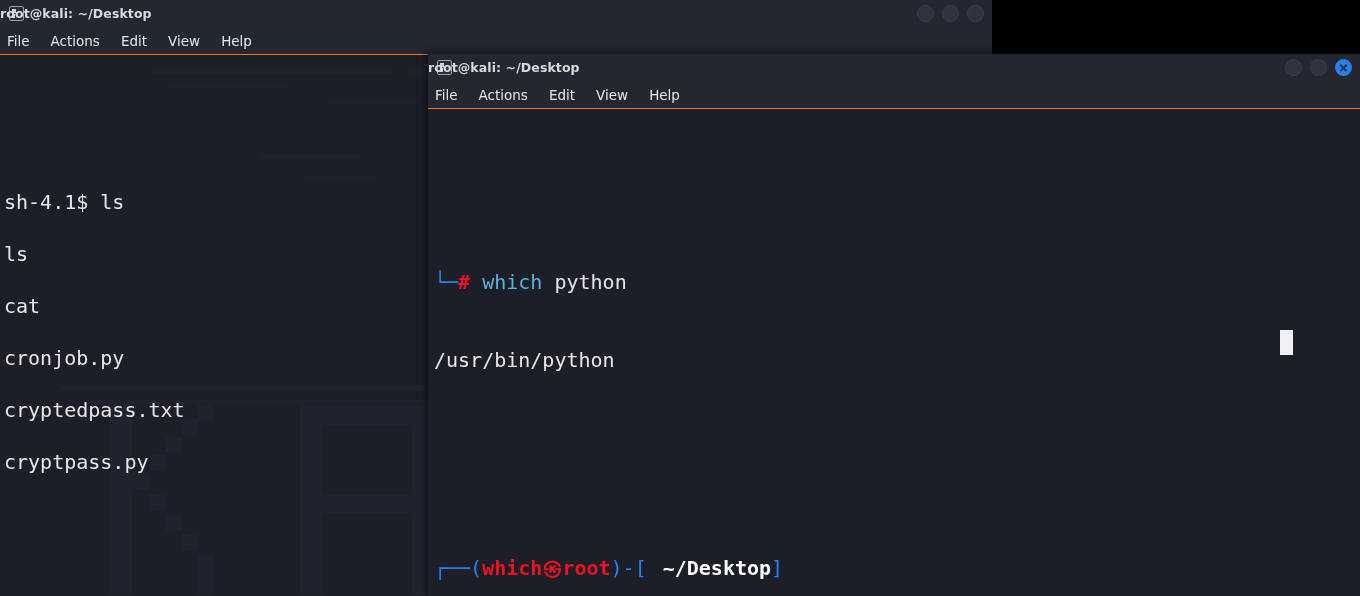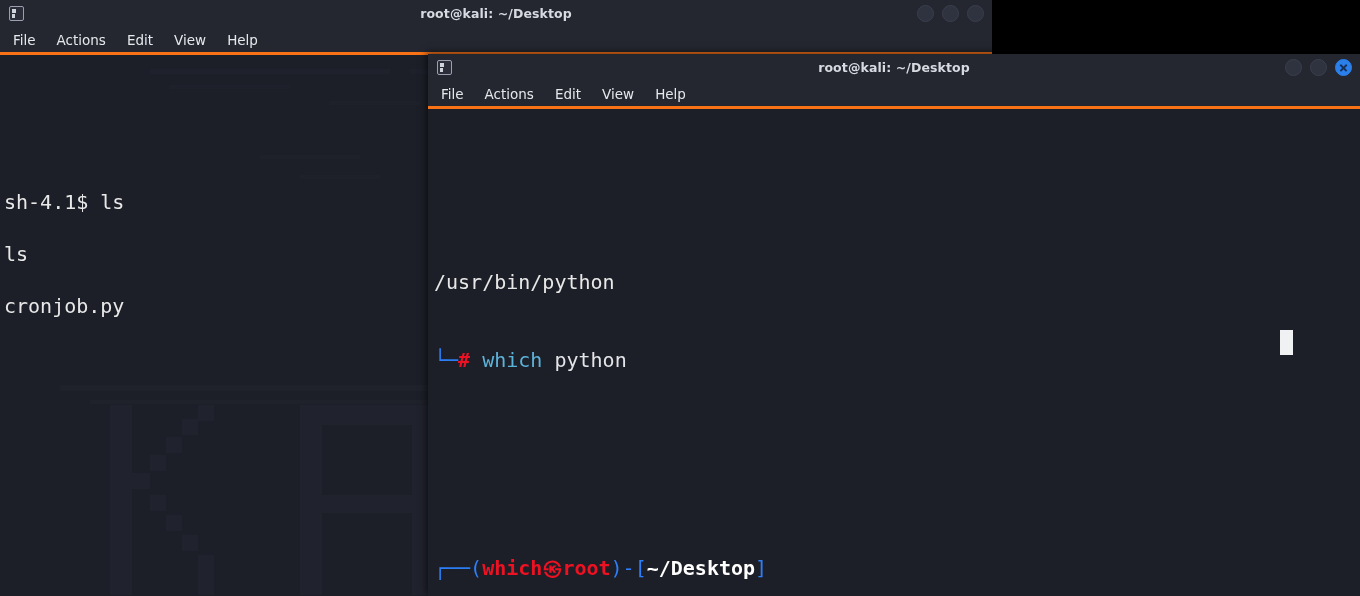--- a/index.html
+++ b/index.html
@@ -25,39 +25,39 @@
   }
   .title-icon::before {
     content: ""; position: absolute; left: 2px; top: 2px;
     width: 4px; height: 4px; background: #cfd3da;
   }
   .title-icon::after {
     content: ""; position: absolute; left: 2px; top: 7px;
     width: 3px; height: 4px; background: #cfd3da;
   }
   .title-text {
-    position: absolute; left: 0; right: 0; text-align: center;
+    position: absolute; left: 0; right: 0; text-align: left;
     font-family: "DejaVu Sans", sans-serif;
     font-size: 12.5px; font-weight: bold; color: #d7dae0;
     letter-spacing: 0.1px; pointer-events: none;
   }
   .win-btns { position: absolute; right: 8px; display: flex; gap: 8px; align-items: center; }
   .wbtn { width: 17px; height: 17px; border-radius: 50%; background: #2f3340; border: 1px solid #3a3f4d; }
   .wbtn.close { background: #2b7fea; border-color: #2b7fea; position: relative; }
   .wbtn.close::before, .wbtn.close::after {
     content: ""; position: absolute; left: 3px; top: 7.2px;
     width: 9px; height: 1.8px; background: #16325c;
   }
   .wbtn.close::before { transform: rotate(45deg); }
   .wbtn.close::after  { transform: rotate(-45deg); }
 
   .menubar {
     height: 28px; display: flex; align-items: center;
-    background: #242730; padding-left: 13px;
-    border-bottom: 3px solid #f97316;
+    background: #242730; padding-left: 7px;
+    border-bottom: 1px solid #f97316;
   }
   .menuitem {
     font-family: "DejaVu Sans", sans-serif;
     font-size: 13.5px; color: #e6e8ec; margin-right: 21px; cursor: default;
   }
 
   
   .term {
     position: relative; width: 100%;
     background: #1d1f28;
@@ -71,21 +71,21 @@
   .watermark {
     position: absolute; inset: 0; pointer-events: none;
     opacity: 0.5;
   }
   .term-lines { position: relative; z-index: 2; }
 
   
   .k-blue   { color: #2d7ff9; }
   .k-red    { color: #ee1122; font-weight: bold; }
   .k-redhash{ color: #ee1122; font-weight: bold; }
-  .k-white  { color: #ffffff; font-weight: bold; }
+  .k-white  { color: #ffffff; font-weight: bold; margin-left: 16px; }
   .k-cyan   { color: #5cb3d9; }
   .k-plain  { color: #e3e5e8; }
 
   
   #bg-window { left: 0; top: 0; width: 992px; height: 596px; }
   #bg-term   { height: 541px; }
   #fg-window { left: 428px; top: 54px; width: 932px; height: 542px;
                box-shadow: -2px -2px 7px rgba(0,0,0,0.55); }
   #fg-term   { height: 487px; padding-left: 6px; }
 
@@ -162,21 +162,24 @@
             <rect x="820" y="160" width="70" height="4"></rect>
             <rect x="260" y="100" width="100" height="4"></rect>
             <rect x="300" y="120" width="80" height="4"></rect>
           </g>
         </g>
       </svg>
 
       <div class="term-lines">
 <div>sh-4.1$ ls</div>
 <div>ls</div>
+<div>cat</div>
 <div>cronjob.py</div>
+<div>cryptedpass.txt</div>
+<div>cryptpass.py</div>
 
 
 
 
 
 
 
 
 
 
@@ -200,22 +203,22 @@
       <div class="menuitem">Actions</div>
       <div class="menuitem">Edit</div>
       <div class="menuitem">View</div>
       <div class="menuitem">Help</div>
     </div>
 
     <div class="term" id="fg-term">
       <div class="term-lines">
 
         
+        <div><span class="k-blue">└─</span><span class="k-redhash">#</span><span class="k-plain"> </span><span class="k-cyan">which</span><span class="k-plain"> python</span></div>
         <div>/usr/bin/python</div>
-        <div><span class="k-blue">└─</span><span class="k-redhash">#</span><span class="k-plain"> </span><span class="k-cyan">which</span><span class="k-plain"> python</span></div>
         <span class="blank"></span>
 
         
         <div><span class="k-blue">┌──(</span><span class="k-red">which</span><span class="k-red">㉿</span><span class="k-red">root</span><span class="k-blue">)-[</span><span class="k-white">~/Desktop</span><span class="k-blue">]</span></div>
         
         
 
         
         
         

